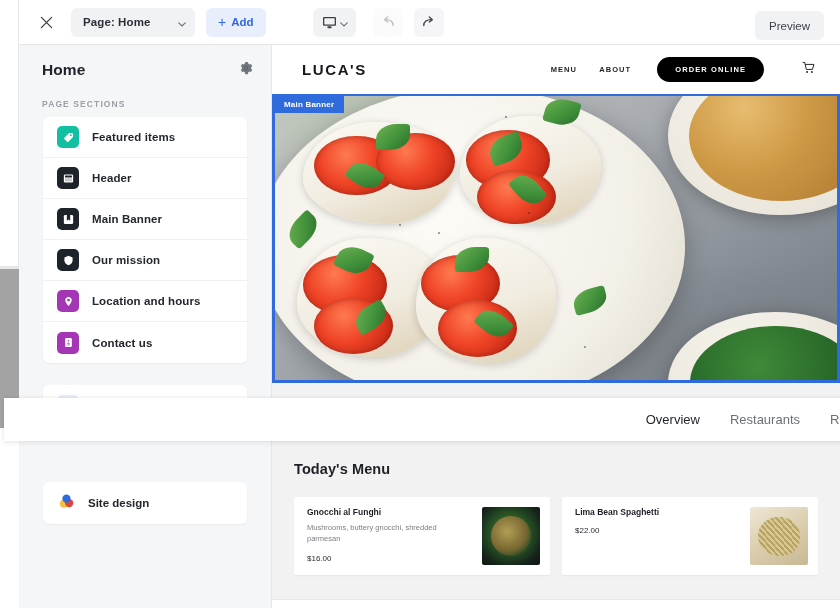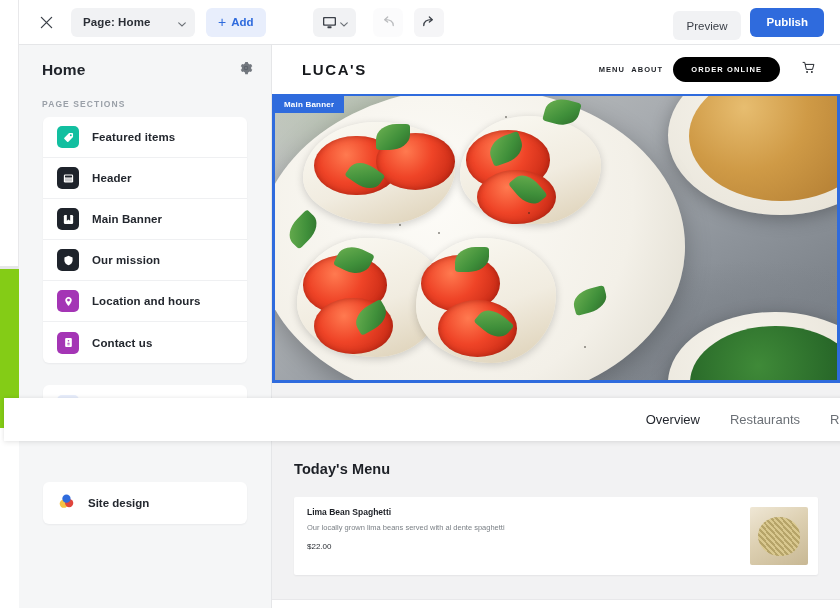--- a/index.html
+++ b/index.html
@@ -2,21 +2,21 @@
 <html><head>
 <meta charset="utf-8">
 <style>
   * { box-sizing: border-box; margin: 0; padding: 0; }
   html, body {
     width: 840px; height: 608px;
     font-family: "Liberation Sans", sans-serif;
     background: #ffffff;
     overflow: hidden;
   }
-  #root { position: relative; width: 840px; height: 428px; background: #84cc16; }
+  #root { position: relative; width: 840px; height: 428px; background: #a3a3a3; }
 
   
   .left-white-strip {
     position: absolute; left: 0; top: 0; width: 19px; height: 268px;
     background: #ffffff; border-right: 1px solid #e8e8ea;
   }
   .left-white-strip-shadow {
     position: absolute; left: 0; top: 266px; width: 19px; height: 3px;
     background: #e6e6e8;
   }
@@ -129,21 +129,21 @@
   
   .canvas {
     position: absolute; left: 272px; top: 45px; width: 568px; height: 563px;
     background: #f2f2f3; overflow: hidden;
   }
   .site-header {
     height: 49px; background: #ffffff; display: flex; align-items: center;
     padding: 0 24px 0 30px;
   }
   .site-logo { font-size: 15px; font-weight: 700; letter-spacing: 1.6px; color: #16181c; }
-  .site-nav { margin-left: auto; display: flex; align-items: center; gap: 6px; }
+  .site-nav { margin-left: auto; display: flex; align-items: center; gap: 22px; }
   .site-nav-link {
     font-size: 7.5px; font-weight: 700; letter-spacing: 1.1px; color: #1d2026; cursor: pointer;
   }
   .order-btn {
     background: #000000; color: #ffffff; border-radius: 999px;
     font-size: 7.5px; font-weight: 700; letter-spacing: 1.1px;
     padding: 8px 18px; cursor: pointer; margin-left: 4px;
   }
   .cart-ic { margin-left: 16px; cursor: pointer; }
 
@@ -312,21 +312,20 @@
       <div class="hist-btn">
         <svg width="16" height="14" viewBox="0 0 18 16">
           <path d="M3 12 C3 7.5 6.5 5.2 12 5.2" stroke="#3c4149" stroke-width="1.5" fill="none" stroke-linecap="round"></path>
           <path d="M9.4 2.3 L12.8 5.3 L9.4 8.1" stroke="#3c4149" stroke-width="1.5" fill="none" stroke-linecap="round" stroke-linejoin="round"></path>
         </svg>
       </div>
     </div>
 
     <div class="tb-right">
       <div class="preview-btn">Preview</div>
-      <div class="publish-btn">Publish</div>
     </div>
   </div>
 
   <div class="sidebar">
 
     <div class="sb-head">
       <span class="sb-title">Home</span>
       <span class="sb-gear">
         <svg width="14" height="14" viewBox="0 0 16 16">
           <path fill="#5c626a" d="M8 5.4A2.6 2.6 0 1 0 8 10.6 2.6 2.6 0 0 0 8 5.4zm0 4.1A1.5 1.5 0 1 1 8 6.5a1.5 1.5 0 0 1 0 3z"></path>
@@ -484,25 +483,32 @@
         <div class="speck" style="left:29%; top:48%; width:2px; height:2px;"></div>
         <div class="speck" style="left:55%; top:88%; width:2px; height:2px;"></div>
         <div class="speck" style="left:22%; top:45%; width:2px; height:2px;"></div>
       </div>
     </div>
 
     <div class="menu-section">
       <div class="menu-title">Today's Menu</div>
       <div class="menu-cards">
 
+        <div class="menu-card">
+          <div class="mc-text">
+            <div class="mc-name">Gnocchi al Funghi</div>
+            <div class="mc-desc">Mushrooms, buttery gnocchi, shredded parmesan</div>
+            <div class="mc-price">$16.00</div>
+          </div>
+          <div class="mc-img img-gnocchi"></div>
+        </div>
 
         <div class="menu-card">
           <div class="mc-text">
             <div class="mc-name">Lima Bean Spaghetti</div>
-            <div class="mc-desc">Our locally grown lima beans served with al dente spaghetti</div>
             <div class="mc-price">$22.00</div>
           </div>
           <div class="mc-img img-lima"></div>
         </div>
       </div>
     </div>
 
     <div class="canvas-bottom-edge"></div>
   </div>
 

